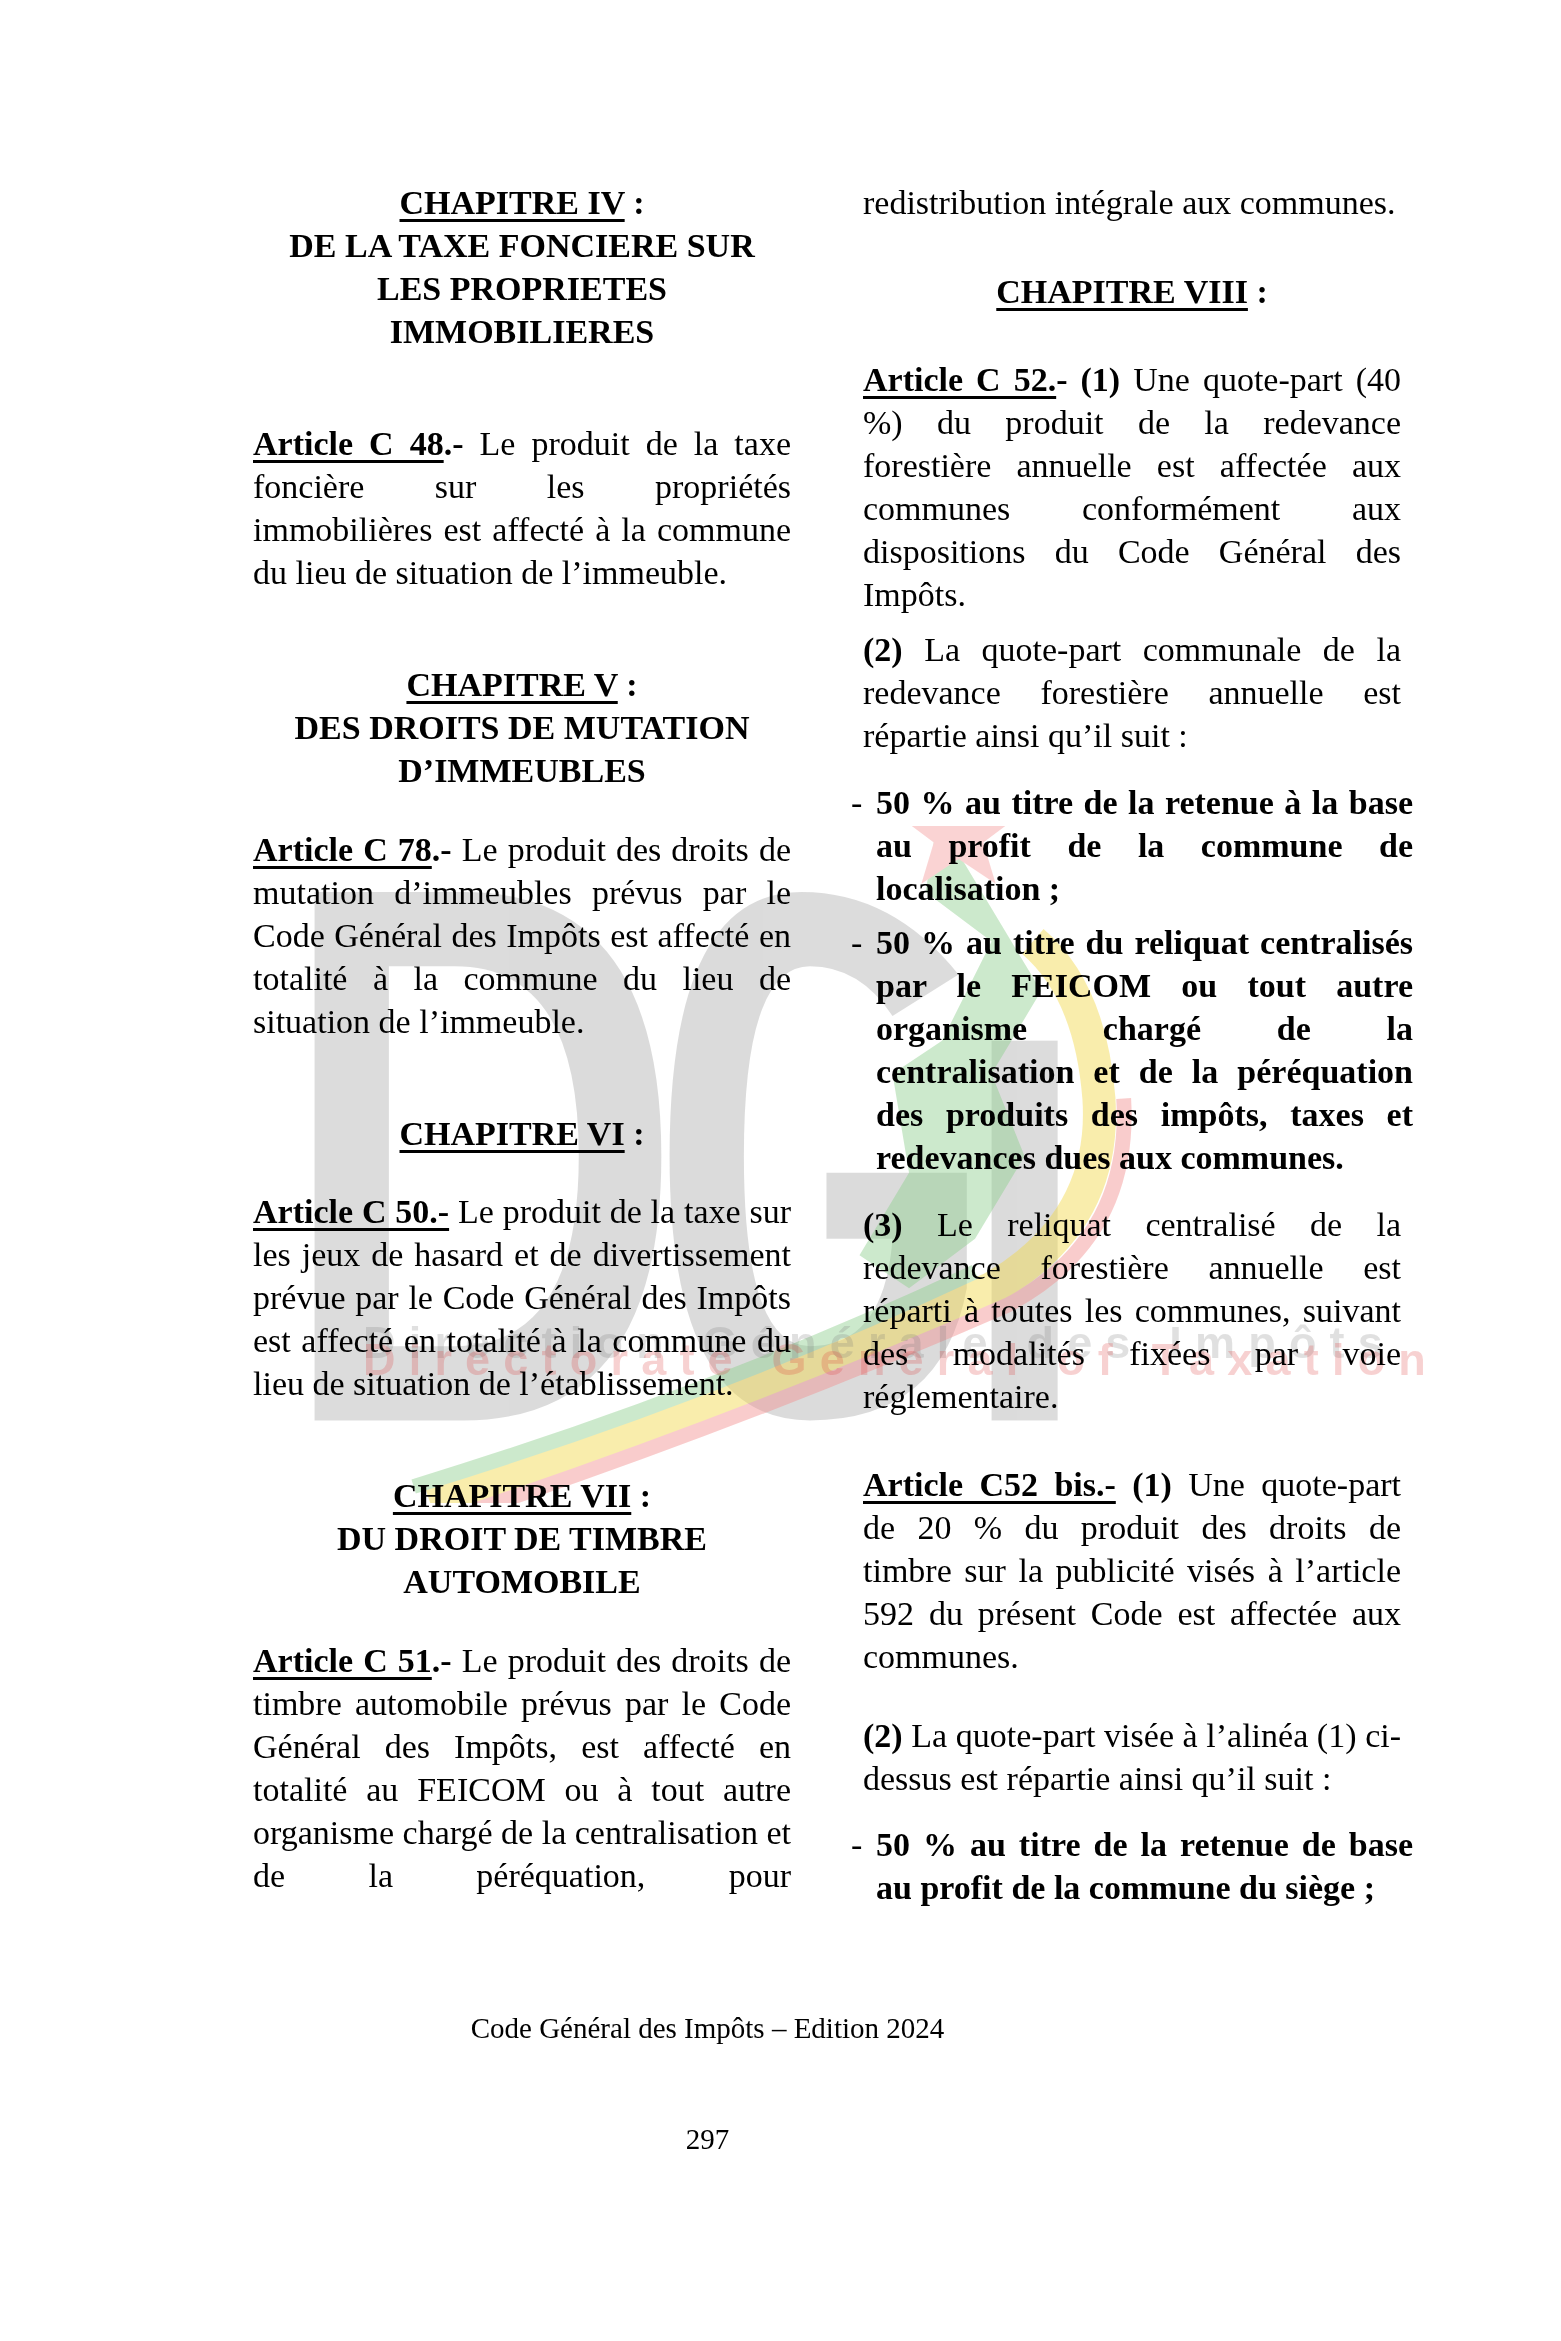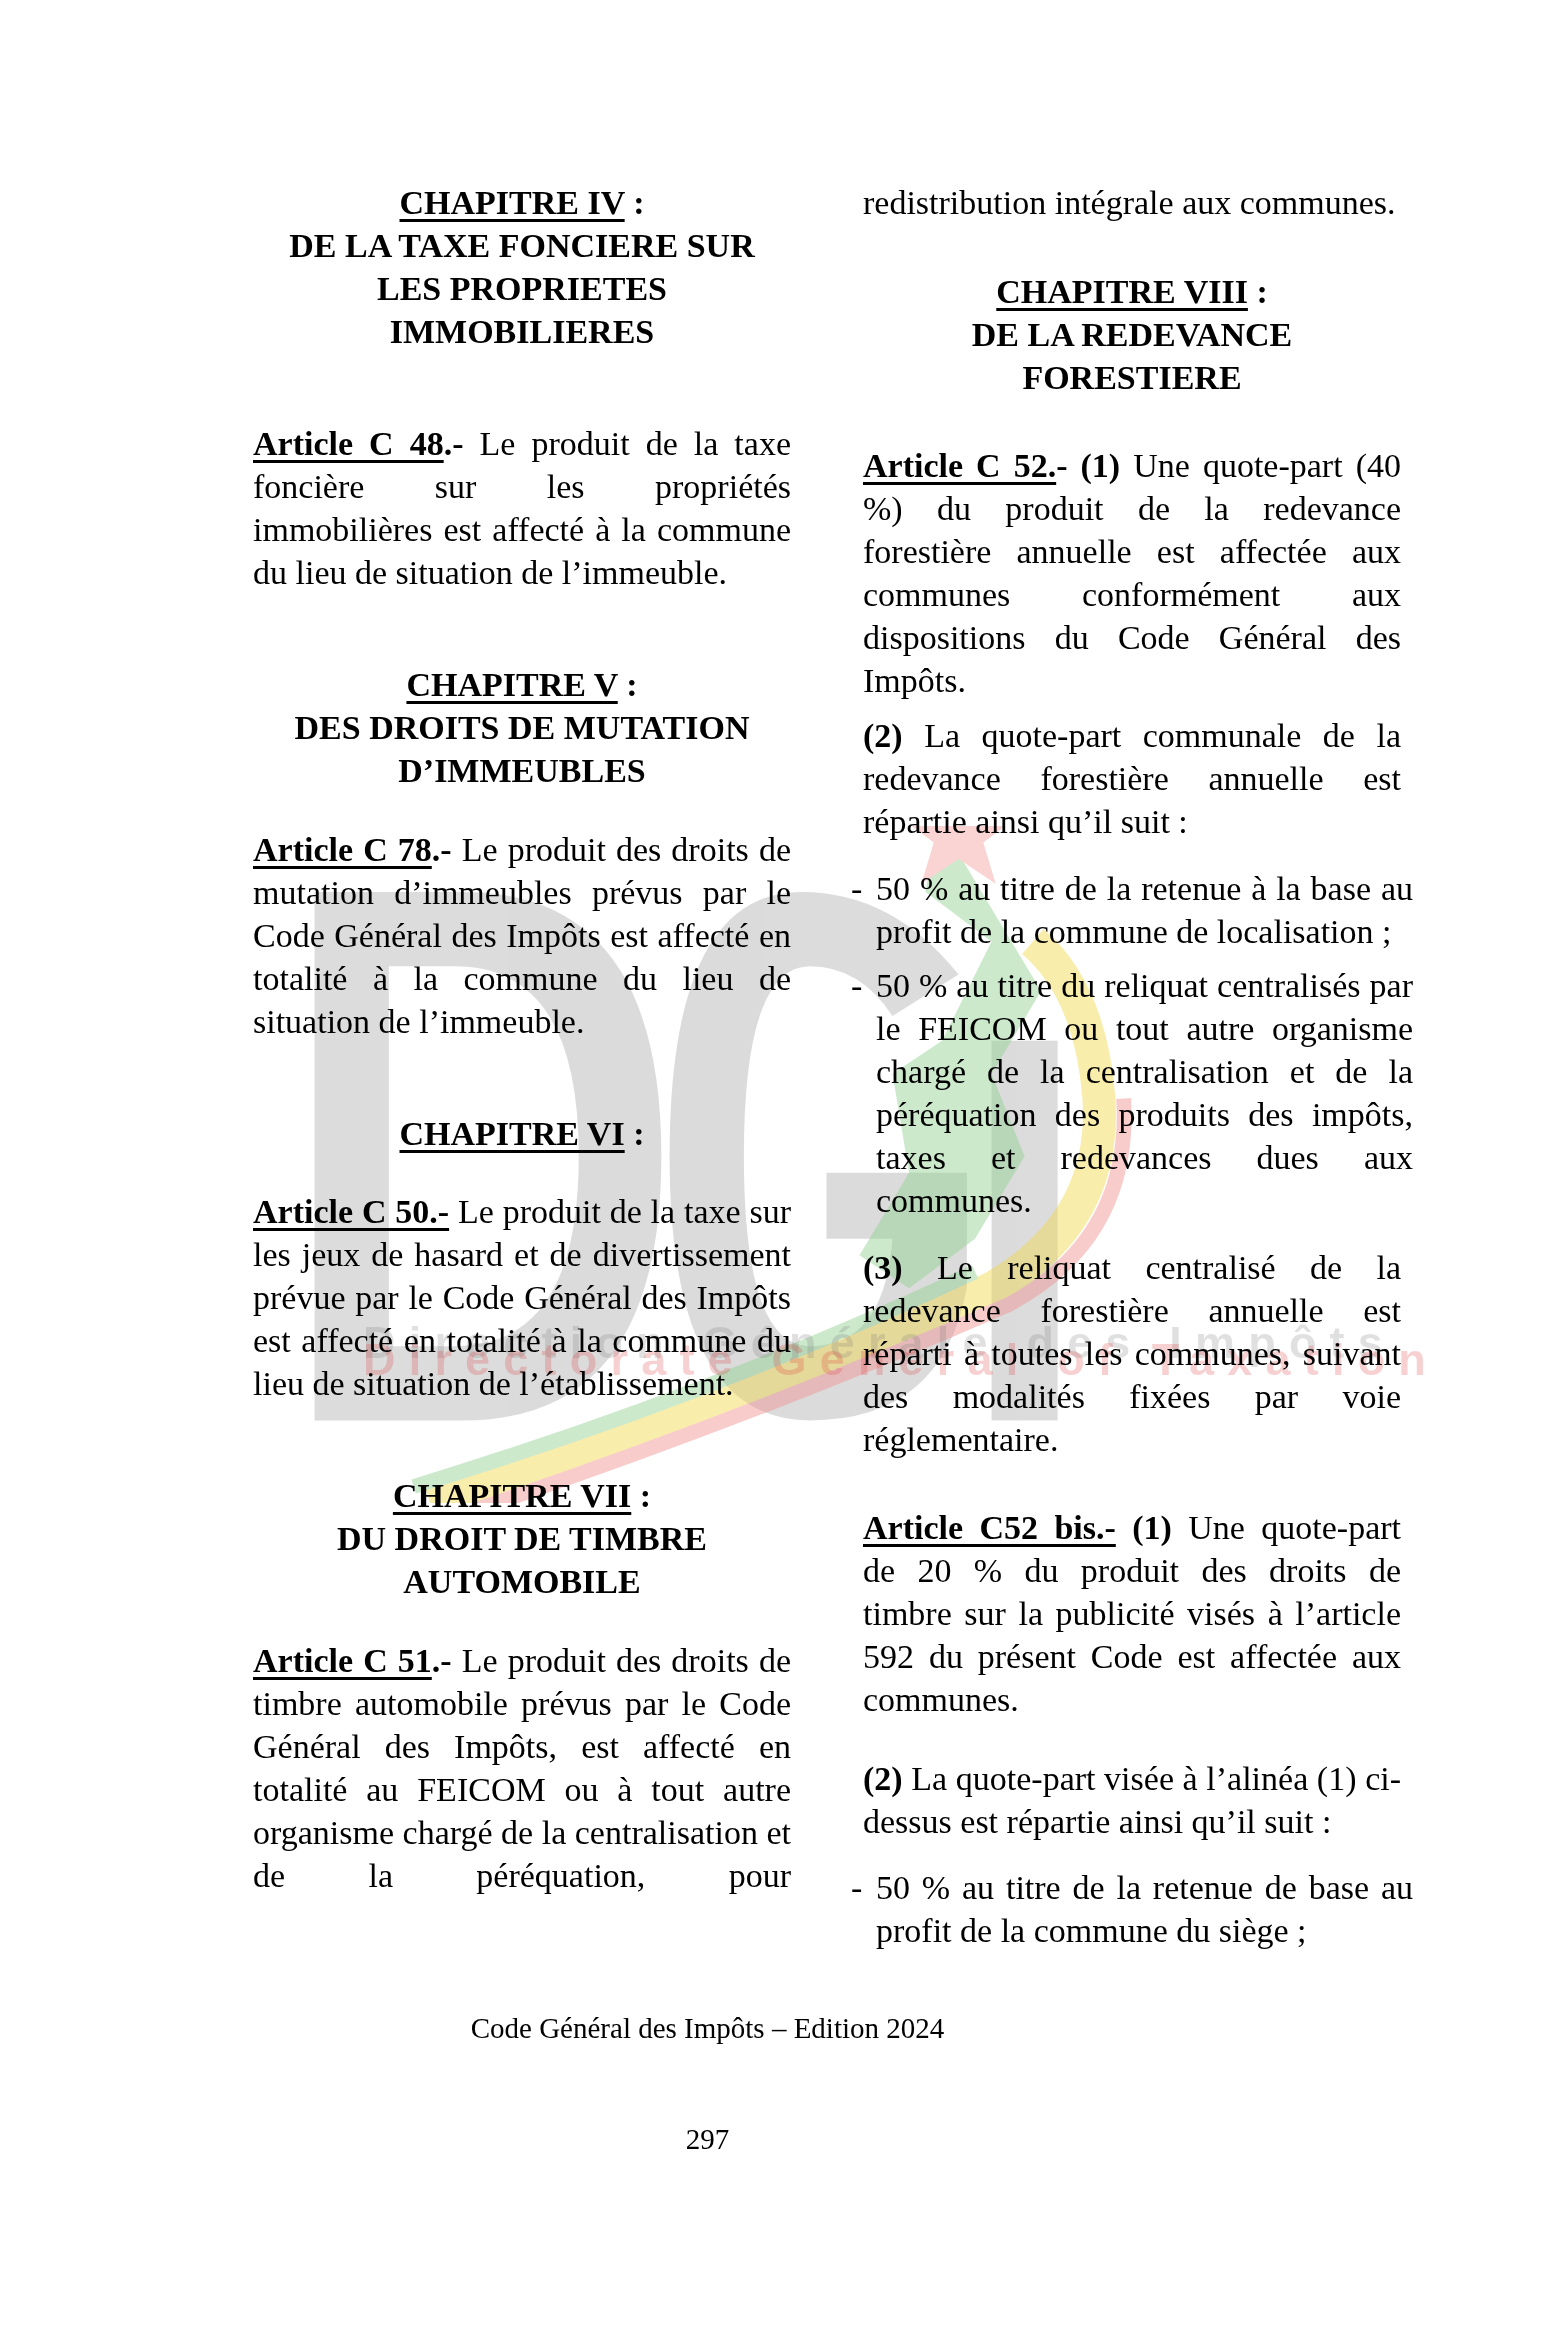--- a/index.html
+++ b/index.html
@@ -17,21 +17,21 @@
   .heading { text-align: center; font-weight: bold; font-size: 34px; line-height: 43px; }
   .chap-label { text-decoration: underline; text-decoration-thickness: 3.3px; text-underline-offset: 5px; }
   .art-label { font-weight: bold; text-decoration: underline; text-decoration-thickness: 3.3px; text-underline-offset: 5px; }
   .art-sep { font-weight: bold; }
   .num { font-weight: bold; }
   .gap-lg { height: 45px; }
   .gap-md { height: 21.5px; }
   .gap-sm { height: 11.6px; }
   .bullet { display: flex; font-size: 34px; line-height: 43px; }
   .bullet .dash { width: 25px; flex: none; }
-  .bullet .btext { flex: 1; text-align: justify; text-align-last: left; }
+  .bullet .btext { flex: 1; text-align: justify; text-align-last: left; font-weight: bold; }
   .footer { position: absolute; left: 0; width: 1415px; text-align: center; font-size: 29px; z-index: 1; }
   .footer-title { top: 2012px; }
   .page-number { top: 2123px; }
 </style>
 </head>
 <body>
 
 <svg class="watermark" viewBox="0 0 1400 820">
   <g opacity="0.35">
     <path d="M0 80 L0 720 L180 720 Q420 720 420 400 Q420 80 180 80 Z M90 170 L170 170 Q320 170 320 400 Q320 630 170 630 L90 630 Z" fill="#9a9a9a" fill-rule="evenodd"></path>
@@ -85,21 +85,20 @@
   <p class="body-text" style="text-align-last: justify;">
     <span class="art-label">Article C 51</span><span class="art-sep">.-</span><span> Le produit des droits de timbre automobile prévus par le Code Général des Impôts, est affecté en totalité au FEICOM ou à tout autre organisme chargé de la centralisation et de la péréquation, pour</span>
   </p>
 </div>
 
 <div class="column col-right">
   <p class="body-text">redistribution intégrale aux communes.</p>
   <div class="gap-md"></div>
   <div class="heading">
     <span class="chap-label">CHAPITRE VIII</span><span> :</span><br>
-    <span>DE LA REDEVANCE FORESTIERE</span>
   </div>
   <div class="gap-md"></div>
   <p class="body-text">
     <span class="art-label">Article C 52.</span><span class="art-sep">-</span><span class="num"> (1)</span><span> Une quote-part (40 %) du produit de la redevance forestière annuelle est affectée aux communes conformément aux dispositions du Code Général des Impôts.</span>
   </p>
   <p class="body-text">
     <span class="num">(2)</span><span> La quote-part communale de la redevance forestière annuelle est répartie ainsi qu’il suit :</span>
   </p>
   <div class="gap-sm"></div>
   <div class="bullet">

